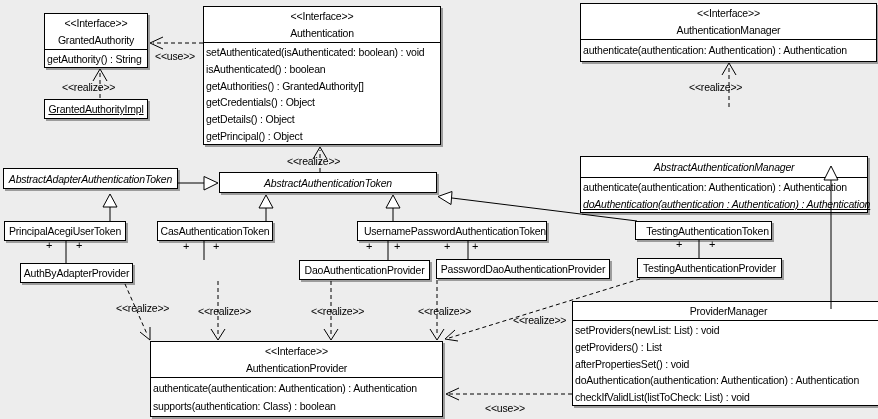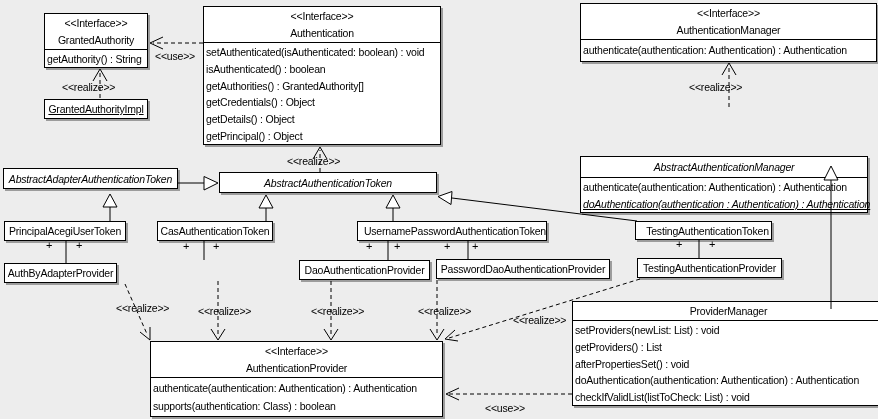--- a/index.html
+++ b/index.html
@@ -100,21 +100,21 @@
   <div class="box one-line" style="left:157px;top:221px;width:116px;height:20px;">
     <div class="cname">CasAuthenticationToken</div>
   </div>
   <div class="box one-line" style="left:357px;top:221px;width:190px;height:20px;justify-content:flex-end;">
     <div class="cname">UsernamePasswordAuthenticationToken</div>
   </div>
   <div class="box one-line" style="left:635px;top:221px;width:137px;height:19px;padding-left:8px;">
     <div class="cname">TestingAuthenticationToken</div>
   </div>
 
-  <div class="box one-line" style="left:4px;top:263px;width:113px;height:20px;">
+  <div class="box one-line" style="left:20px;top:263px;width:113px;height:20px;">
     <div class="cname">AuthByAdapterProvider</div>
   </div>
   <div class="box one-line" style="left:299px;top:260px;width:131px;height:20px;">
     <div class="cname">DaoAuthenticationProvider</div>
   </div>
   <div class="box one-line" style="left:436px;top:259px;width:174px;height:20px;">
     <div class="cname">PasswordDaoAuthenticationProvider</div>
   </div>
   <div class="box one-line" style="left:637px;top:258px;width:145px;height:20px;">
     <div class="cname">TestingAuthenticationProvider</div>

